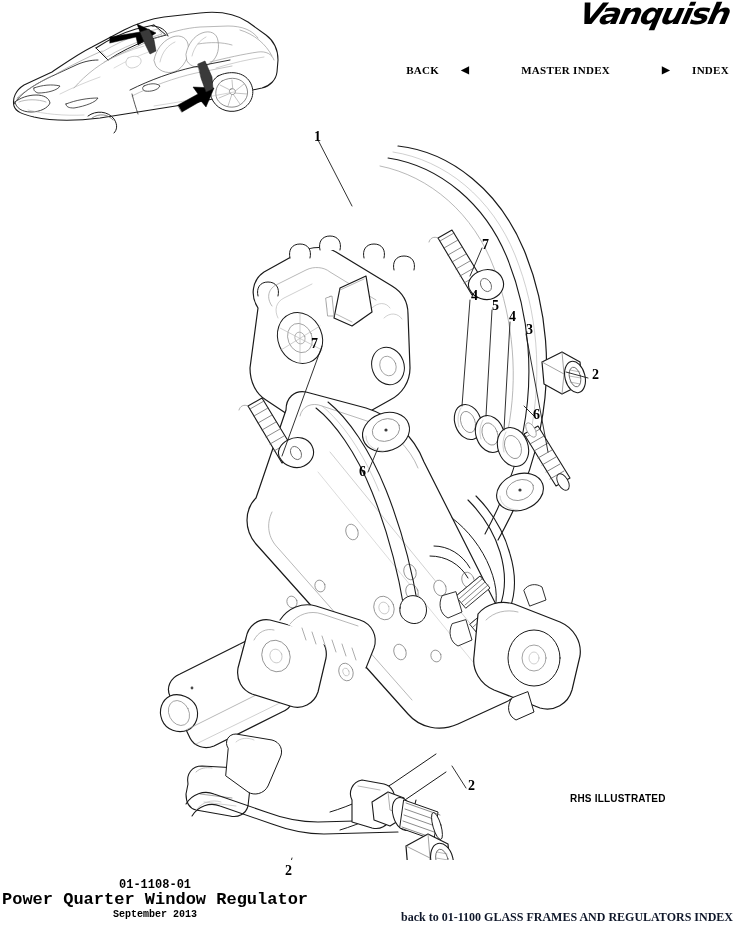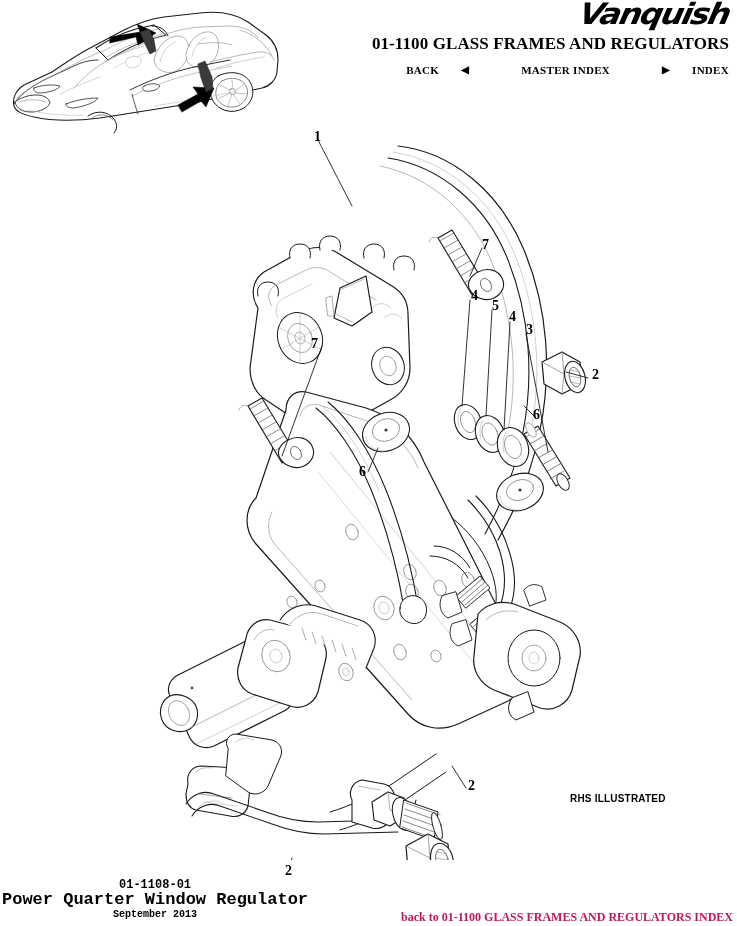--- a/index.html
+++ b/index.html
@@ -85,32 +85,31 @@
   }
   .footer-left .f-code{font-size:12px;font-weight:700;line-height:14px;}
   .footer-left .f-name{font-size:17px;font-weight:700;line-height:16px;}
   .footer-left .f-date{font-size:10px;font-weight:700;line-height:13px;}
   .footer-right{
     position:absolute;right:4px;top:910px;
     font-family:"Liberation Serif", serif;
     font-size:12px;font-weight:700;
     white-space:nowrap;
   }
-  .footer-right a{color:#be185d;text-decoration:none;}
+  .footer-right a{color:#0f172a;text-decoration:none;}
 </style>
 </head>
 <body>
 
 <div class="page">
 
   <div class="logo-wrap">
     <div class="logo">Vanquish</div>
   </div>
 
-  <div class="title">01-1100 GLASS FRAMES AND REGULATORS</div>
 
   <div class="nav">
     <a href="#">BACK</a>
     <span class="arrow">◀</span>
     <span class="gap"></span>
     <a href="#">MASTER INDEX</a>
     <span class="gap"></span>
     <span class="arrow">▶</span>
     <a href="#">INDEX</a>
   </div>

